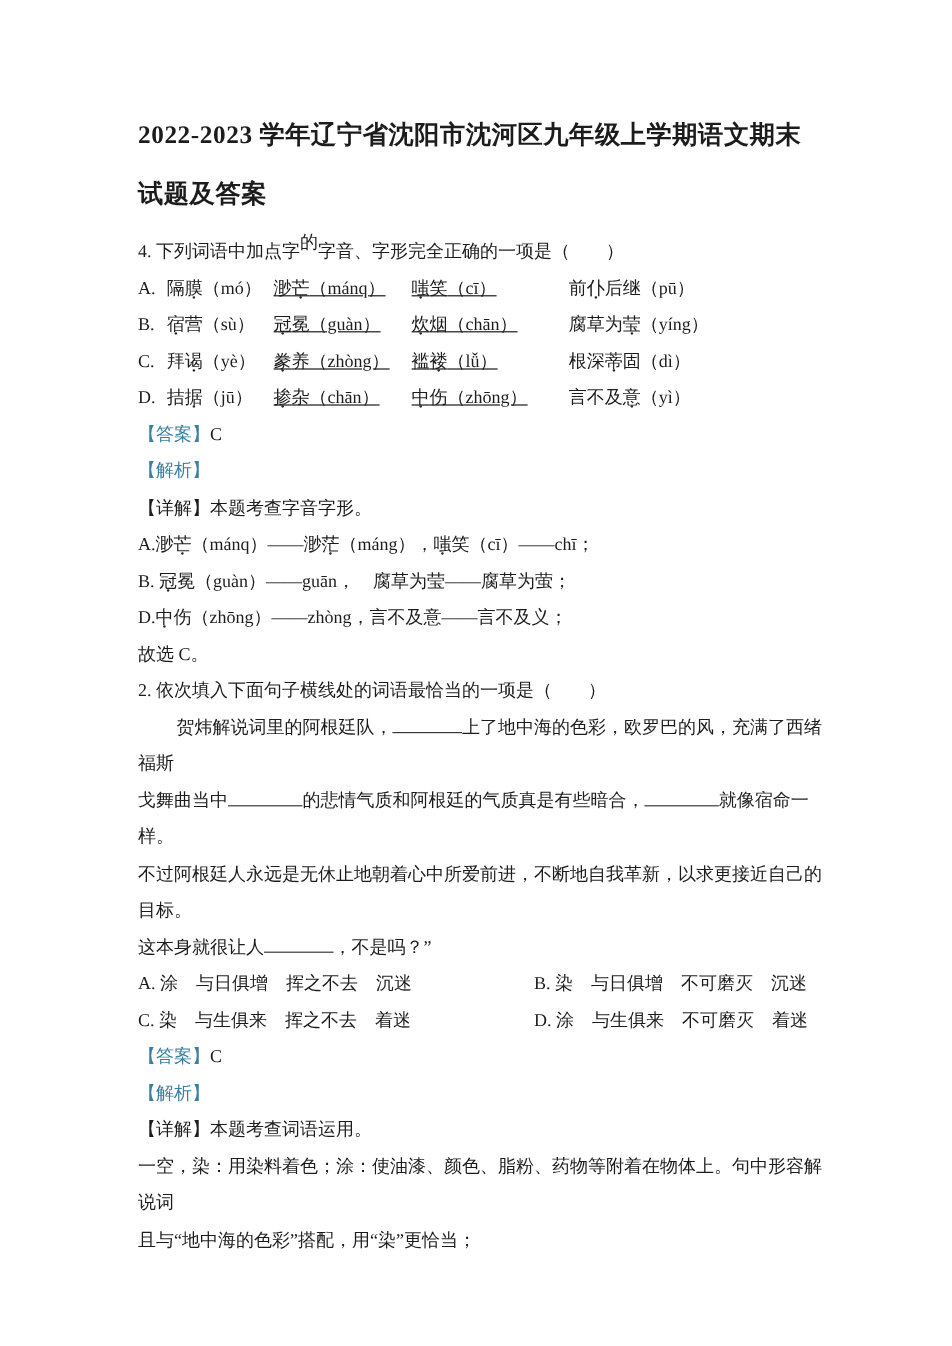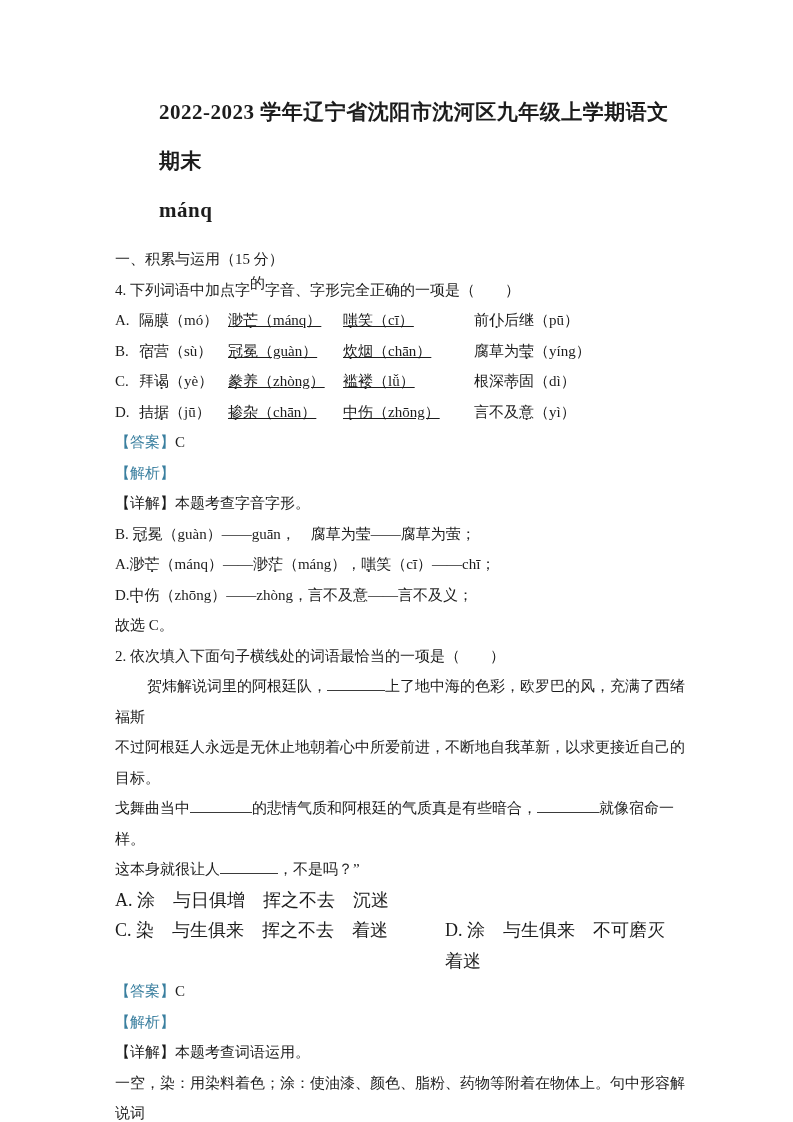--- a/index.html
+++ b/index.html
@@ -8,21 +8,21 @@
     position: relative;
     width: 793px; height: 1122px;
     box-sizing: border-box;
     padding: 88px 106px 0 115px;
     background: #ffffff;
     color: var(--ink);
     font-family: "Liberation Serif", "DejaVu Serif", serif;
     overflow: hidden;
   }
   .title { font-size: 21px; font-weight: bold; line-height: 49px; margin: 0 0 9px 0; letter-spacing: 0.5px; }
-  .title span { display: block; margin-left: 44px; }
+  .title span { display: block; }
   p { margin: 0; font-size: 15px; line-height: 30.5px; }
   .opt-row { display: flex; font-size: 15px; line-height: 30.5px; }
   .opt-label { width: 24px; flex: none; }
   .c1 { width: 89px; flex: none; font-family: Liberation Serif, serif; }
   .c2 { width: 115px; flex: none; text-decoration: underline; }
   .c3 { width: 131px; flex: none; text-decoration: underline; }
   .c4 { flex: 1; }
   .dot { position: relative; }
   .dot::after {
     content: "•";
@@ -30,35 +30,34 @@
     bottom: -0.48em; font-size: 9px; line-height: 1; color: #222;
   }
   .sup { position: relative; top: -7px; }
   .blank {
     display: inline-block; height: 14px;
     border-bottom: 1px solid #3a3a3a;
     vertical-align: baseline;
   }
   .teal { color: var(--teal); }
   .indent { text-indent: 32px; }
-  .q2-row { display: flex; font-size: 18px; line-height: 30.5px; }
+  .q2-row { display: flex; font-size: 15px; line-height: 30.5px; }
   .q2-left { width: 330px; flex: none; }
   .q2-right { flex: 1; }
 </style>
 </head>
 <body>
 
 <div class="page">
 
   <h1 class="title">
     <span>2022-2023 学年辽宁省沈阳市沈河区九年级上学期语文期末</span>
-    <span>mánq</span>
+    <span>试题及答案</span>
   </h1>
 
-  <p>一、积累与运用（15 分）</p>
 
   <p><span>4.  下列词语中加点字</span><span class="sup">的</span><span>字音、字形完全正确的一项是（　　）</span></p>
 
   <div class="opt-row">
     <span class="opt-label">A.</span>
     <span class="c1"><span>隔</span><span class="dot">膜</span><span>（mó）</span></span>
     <span class="c2"><span>渺</span><span class="dot">芒</span><span>（mánq）</span></span>
     <span class="c3"><span class="dot">嗤</span><span>笑</span><span>（cī）</span></span>
     <span class="c4"><span>前</span><span class="dot">仆</span><span>后继（pū）</span></span>
   </div>
@@ -82,33 +81,34 @@
     <span class="c2"><span class="dot">掺</span><span>杂（chān）</span></span>
     <span class="c3"><span class="dot">中</span><span>伤（zhōng）</span></span>
     <span class="c4"><span>言不及</span><span class="dot">意</span><span>（yì）</span></span>
   </div>
 
   <p>
     <span class="teal">【答案】</span><span>C</span>
   </p>
   <p class="teal">【解析】</p>
   <p>【详解】本题考查字音字形。</p>
+  <p><span>A.渺</span><span class="dot">芒</span><span>（mánq）——渺</span><span class="dot">茫</span><span>（máng），</span><span class="dot">嗤</span><span>笑（cī）——chī；</span></p>
   <p><span>B. </span><span class="dot">冠</span><span>冕（guàn）——guān，　腐草为莹——腐草为萤；</span></p>
-  <p><span>A.渺</span><span class="dot">芒</span><span>（mánq）——渺</span><span class="dot">茫</span><span>（máng），</span><span class="dot">嗤</span><span>笑（cī）——chī；</span></p>
   <p><span>D.</span><span class="dot">中</span><span>伤（zhōng）——zhòng，言不及意——言不及义；</span></p>
   <p>故选 C。</p>
 
   <p>2.  依次填入下面句子横线处的词语最恰当的一项是（　　）</p>
   <p class="indent"><span>贺炜解说词里的阿根廷队，</span><span class="blank" style="width: 58px;"></span><span>上了地中海的色彩，欧罗巴的风，充满了西绪福斯</span></p>
+  <p><span>戈舞曲当中</span><span class="blank" style="width: 62px;"></span><span>的悲情气质和阿根廷的气质真是有些暗合，</span><span class="blank" style="width: 62px;"></span><span>就像宿命一样。</span></p>
   <p><span>不过阿根廷人永远是无休止地朝着心中所爱前进，不断地自我革新，以求更接近自己的目标。</span></p>
-  <p><span>戈舞曲当中</span><span class="blank" style="width: 62px;"></span><span>的悲情气质和阿根廷的气质真是有些暗合，</span><span class="blank" style="width: 62px;"></span><span>就像宿命一样。</span></p>
   <p><span>这本身就很让人</span><span class="blank" style="width: 58px;"></span><span>，不是吗？”</span></p>
 
   <div class="q2-row">
     <span class="q2-left">A.  涂　与日俱增　挥之不去　沉迷</span>
+    <span class="q2-right">B.  染　与日俱增　不可磨灭　沉迷</span>
   </div>
   <div class="q2-row">
     <span class="q2-left">C.  染　与生俱来　挥之不去　着迷</span>
     <span class="q2-right">D.  涂　与生俱来　不可磨灭　着迷</span>
   </div>
 
   <p>
     <span class="teal">【答案】</span><span>C</span>
   </p>
   <p class="teal">【解析】</p>

